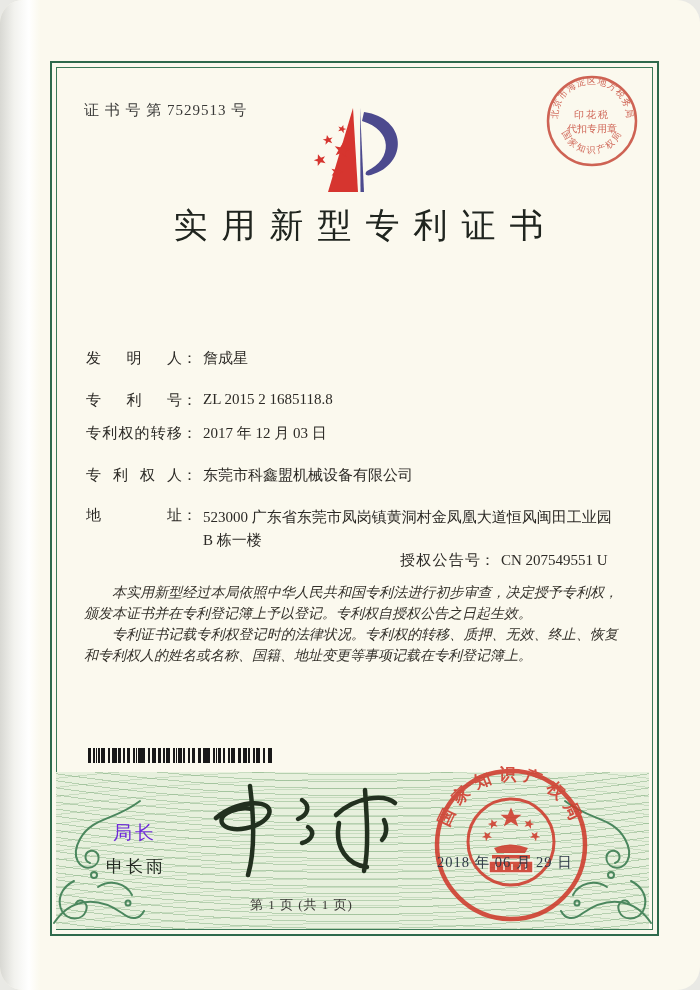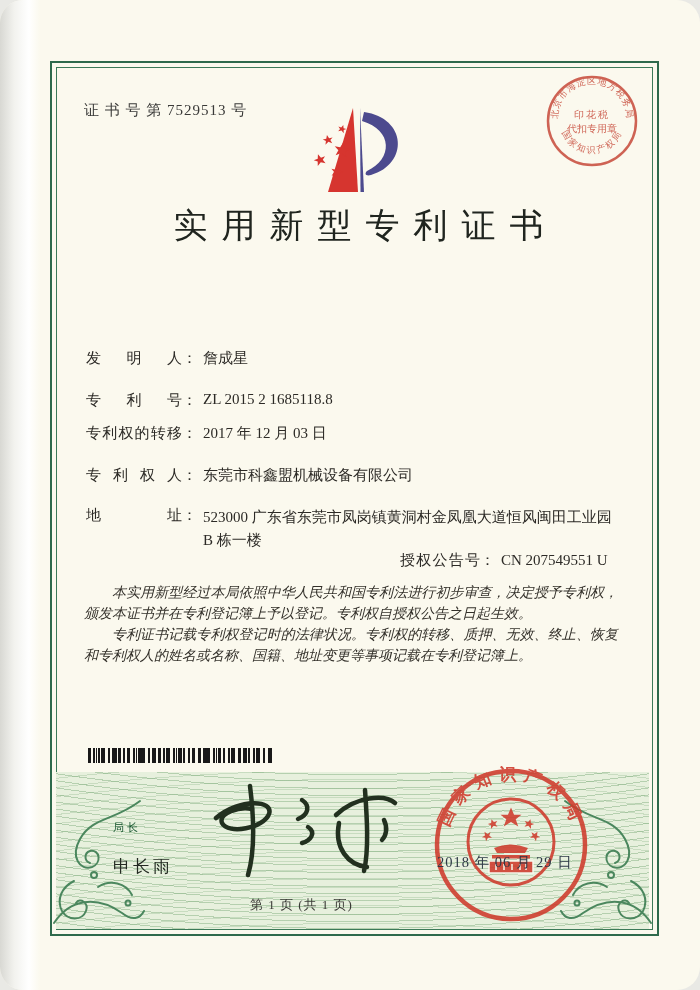--- a/index.html
+++ b/index.html
@@ -37,22 +37,22 @@
   .barcode{position:absolute;left:88px;top:748px;width:184px;height:15px;background-color:#fbf9ee;
     background-image:
       repeating-linear-gradient(90deg,#191919 0 2px,rgba(0,0,0,0) 2px 5px),
       repeating-linear-gradient(90deg,#191919 0 1px,rgba(0,0,0,0) 1px 8px),
       repeating-linear-gradient(90deg,#191919 0 3px,rgba(0,0,0,0) 3px 13px);}
   
   .band{position:absolute;left:56px;top:772px;width:593px;height:157px;background-color:#e7f0dd;
     background-image:
       repeating-radial-gradient(circle at 50% -2000px,rgba(120,168,118,.45) 0 1px,rgba(0,0,0,0) 1px 7px),
       repeating-radial-gradient(circle at 50% 2600px,rgba(120,168,118,.28) 0 1px,rgba(0,0,0,0) 1px 9px);}
-  .commissioner-title{position:absolute;left:113px;top:820px;font-size:11px;color:#14532d;letter-spacing:3px;}
-  .commissioner-name{position:absolute;left:113px;top:855px;font-size:17px;color:#232a22;letter-spacing:3px;}
+  .commissioner-title{position:absolute;left:113px;top:820px;font-size:19px;color:#6d28d9;letter-spacing:3px;}
+  .commissioner-name{position:absolute;left:106px;top:855px;font-size:17px;color:#232a22;letter-spacing:3px;}
   .signature{position:absolute;left:198px;top:778px;width:215px;height:102px;}
   .official-seal{position:absolute;left:432px;top:766px;width:158px;height:158px;opacity:.88;}
   .seal-date{position:absolute;left:437px;top:853px;font-size:14.5px;color:#2e3947;letter-spacing:1px;white-space:nowrap;}
   .footer{position:absolute;left:0;top:896px;width:603px;text-align:center;font-size:13px;color:#3a3a36;letter-spacing:1px;}
   .ornament{position:absolute;}
   .orn-left{left:44px;top:795px;width:105px;height:138px;}
   .orn-right{left:556px;top:795px;width:105px;height:138px;transform:scaleX(-1);}
   .stamp-text{fill:#c74a3a;}
   .seal-red{fill:#cf3a2c;}
 </style>

